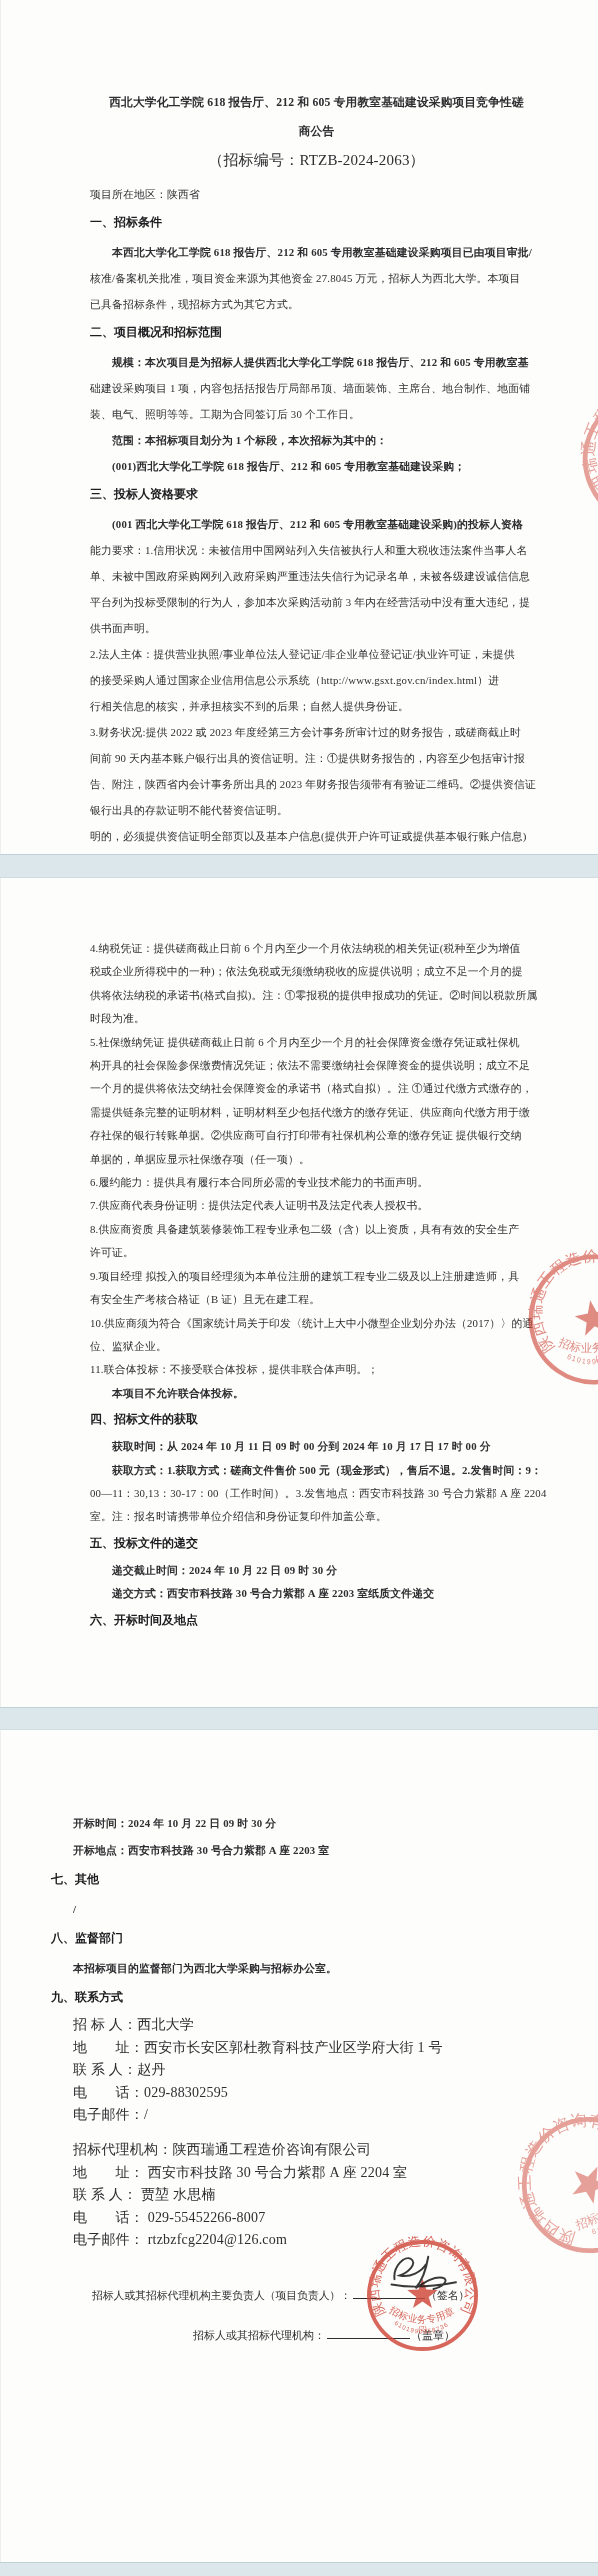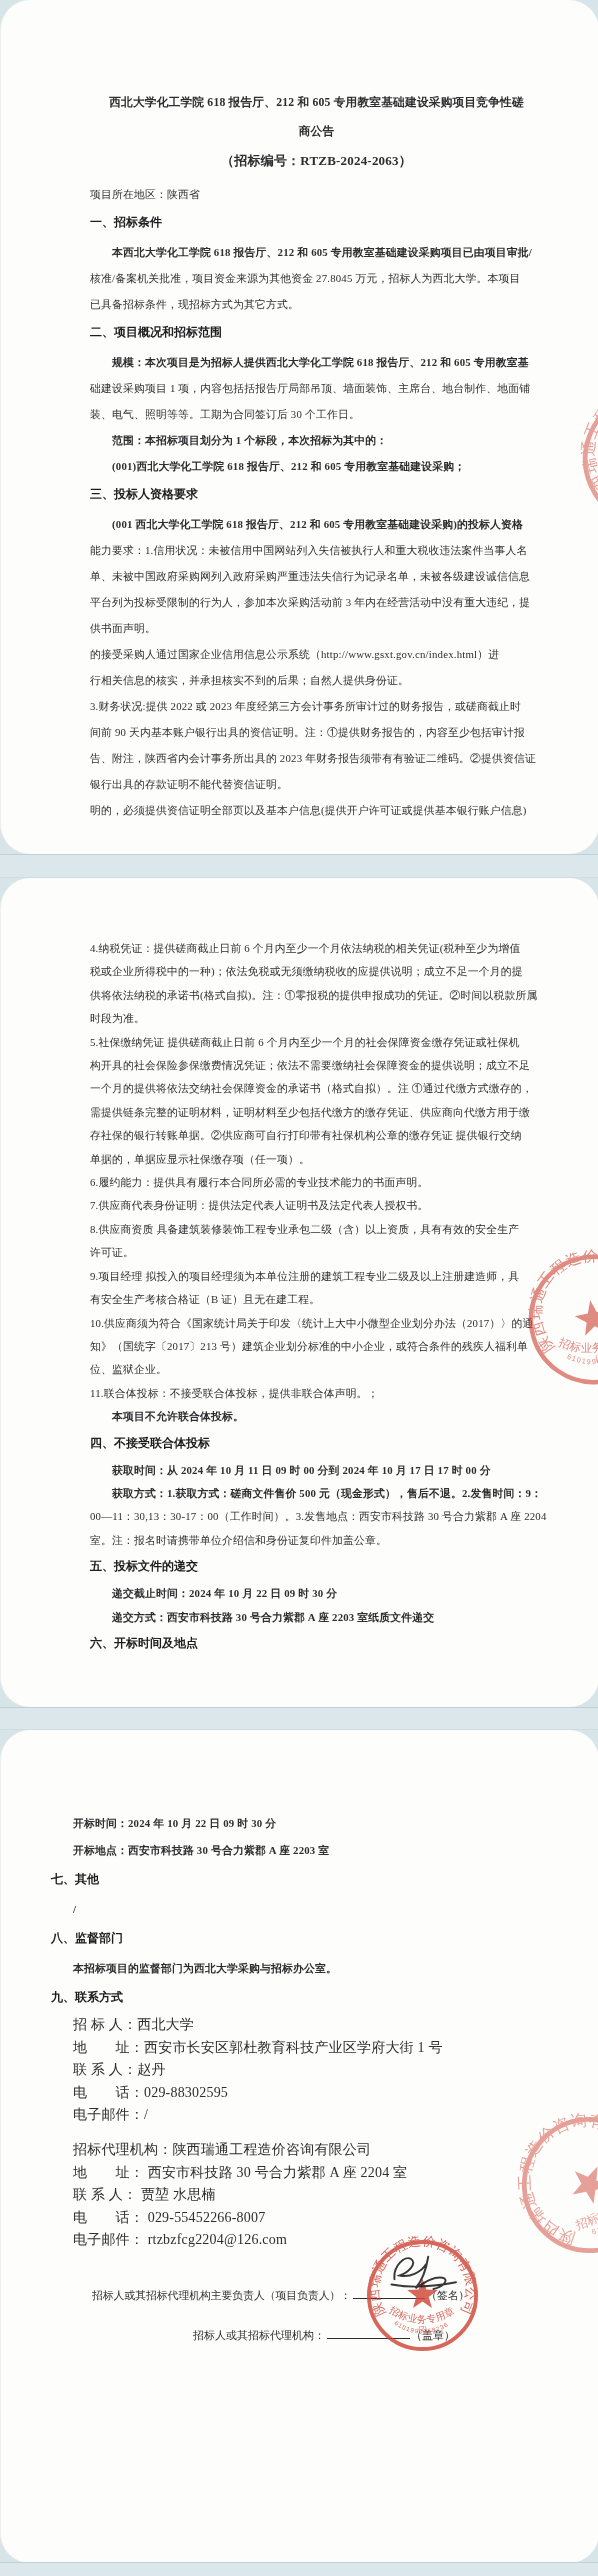--- a/index.html
+++ b/index.html
@@ -1,33 +1,33 @@
 <!DOCTYPE html>
 <html style="font-size:12px"><head>
 <meta charset="utf-8">
 <style>
   html,body{margin:0;padding:0;background:#dbe7ea;}
   #viewport{position:relative;width:599px;height:2576px;background:#d7e4e8;overflow:hidden;}
   .page{position:absolute;left:0;width:599px;background:#fdfdfb;box-sizing:border-box;
         overflow:hidden;font-family:"Liberation Serif","DejaVu Serif",serif;color:#2e2e31;
-        border-left:1.5px solid #eef0ee;border-radius:30px;}
+        border-left:1.5px solid #eef0ee;}
   #p1{top:0;height:854px;padding:88px 56px 0 89px;}
   #p2{top:878px;height:829px;padding:59px 56px 0 89px;}
   #p3{top:1730px;height:833px;padding:80px 56px 0 50px;}
   .sep{position:absolute;left:0;width:599px;background:#dbe7ea;
        border-top:0.8px solid #bfd1d6;border-bottom:0.8px solid #cddde1;box-sizing:border-box;}
   #sep1{top:854px;height:24px;}
   #sep2{top:1707px;height:22.6px;}
   #sep3{top:2562px;height:13.6px;border-bottom:none;}
   p{margin:0;}
   .ln{font-size:10.8px;line-height:26px;white-space:nowrap;letter-spacing:0.2px;}
   #p2 .ln{line-height:23.4px;}
   #p3 .ln{line-height:27px;}
   .t1{text-align:center;font-weight:bold;font-size:11.7px;line-height:29px;}
-  .t3{text-align:center;font-size:13px;line-height:29px;font-weight:bold;}
+  .t3{text-align:center;font-size:15px;line-height:29px;font-weight:normal;}
   .ind{text-indent:22px;font-weight:bold;}
   .hd{font-family:Liberation Mono, monospace;font-weight:700;
       font-size:12px;line-height:32px;color:#1d1d20;white-space:nowrap;}
   #p2 .hd{line-height:30px;}
   .contact{font-size:14px;line-height:22.6px;text-indent:22px;white-space:nowrap;letter-spacing:0.2px;}
   .gap-a{height:6px;}
   .gap-b{height:12px;}
   .gap-c{height:30px;}
   .gap-d{height:13.6px;}
   .sig-row{font-size:10.8px;line-height:26px;padding-left:41px;white-space:nowrap;position:relative;z-index:3;}
@@ -84,20 +84,21 @@
     <p class="ln">础建设采购项目 1 项，内容包括括报告厅局部吊顶、墙面装饰、主席台、地台制作、地面铺</p>
     <p class="ln">装、电气、照明等等。工期为合同签订后 30 个工作日。</p>
     <p class="ln ind">范围：本招标项目划分为 1 个标段，本次招标为其中的：</p>
     <p class="ln ind">(001)西北大学化工学院 618 报告厅、212 和 605 专用教室基础建设采购；</p>
     <p class="hd">三、投标人资格要求</p>
     <p class="ln ind">(001 西北大学化工学院 618 报告厅、212 和 605 专用教室基础建设采购)的投标人资格</p>
     <p class="ln">能力要求：1.信用状况：未被信用中国网站列入失信被执行人和重大税收违法案件当事人名</p>
     <p class="ln">单、未被中国政府采购网列入政府采购严重违法失信行为记录名单，未被各级建设诚信信息</p>
     <p class="ln">平台列为投标受限制的行为人，参加本次采购活动前 3 年内在经营活动中没有重大违纪，提</p>
     <p class="ln">供书面声明。</p>
+    <p class="ln">2.法人主体：提供营业执照/事业单位法人登记证/非企业单位登记证/执业许可证，未提供</p>
     <p class="ln">的接受采购人通过国家企业信用信息公示系统（http://www.gsxt.gov.cn/index.html）进</p>
     <p class="ln">行相关信息的核实，并承担核实不到的后果；自然人提供身份证。</p>
     <p class="ln">3.财务状况:提供 2022 或 2023 年度经第三方会计事务所审计过的财务报告，或磋商截止时</p>
     <p class="ln">间前 90 天内基本账户银行出具的资信证明。注：①提供财务报告的，内容至少包括审计报</p>
     <p class="ln">告、附注，陕西省内会计事务所出具的 2023 年财务报告须带有有验证二维码。②提供资信证</p>
     <p class="ln">银行出具的存款证明不能代替资信证明。</p>
     <p class="ln">明的，必须提供资信证明全部页以及基本户信息(提供开户许可证或提供基本银行账户信息)</p>
     <svg id="seal-p1" class="seal" viewBox="0 0 200 200">
         <use href="#sealg"></use>
       </svg>
@@ -116,25 +117,24 @@
     <p class="ln">需提供链条完整的证明材料，证明材料至少包括代缴方的缴存凭证、供应商向代缴方用于缴</p>
     <p class="ln">存社保的银行转账单据。②供应商可自行打印带有社保机构公章的缴存凭证 提供银行交纳</p>
     <p class="ln">单据的，单据应显示社保缴存项（任一项）。</p>
     <p class="ln">6.履约能力：提供具有履行本合同所必需的专业技术能力的书面声明。</p>
     <p class="ln">7.供应商代表身份证明：提供法定代表人证明书及法定代表人授权书。</p>
     <p class="ln">8.供应商资质 具备建筑装修装饰工程专业承包二级（含）以上资质，具有有效的安全生产</p>
     <p class="ln">许可证。</p>
     <p class="ln">9.项目经理 拟投入的项目经理须为本单位注册的建筑工程专业二级及以上注册建造师，具</p>
     <p class="ln">有安全生产考核合格证（B 证）且无在建工程。</p>
     <p class="ln">10.供应商须为符合《国家统计局关于印发〈统计上大中小微型企业划分办法（2017）〉的通</p>
-    <p class="ln">知》（国统字〔2017〕213 号）建筑企业划分标准的中小企业，或符合条件的残疾人福利单</p>
     <p class="ln">位、监狱企业。</p>
     <p class="ln">11.联合体投标：不接受联合体投标，提供非联合体声明。；</p>
     <p class="ln ind">本项目不允许联合体投标。</p>
-    <p class="hd">四、不接受联合体投标</p>
+    <p class="hd">四、招标文件的获取</p>
     <p class="ln ind">获取时间：从 2024 年 10 月 11 日 09 时 00 分到 2024 年 10 月 17 日 17 时 00 分</p>
     <p class="ln ind">获取方式：1.获取方式：磋商文件售价 500 元（现金形式），售后不退。2.发售时间：9：</p>
     <p class="ln">00—11：30,13：30-17：00（工作时间）。3.发售地点：西安市科技路 30 号合力紫郡 A 座 2204</p>
     <p class="ln">室。注：报名时请携带单位介绍信和身份证复印件加盖公章。</p>
     <p class="hd">五、投标文件的递交</p>
     <p class="ln ind">递交截止时间：2024 年 10 月 22 日 09 时 30 分</p>
     <p class="ln ind">递交方式：西安市科技路 30 号合力紫郡 A 座 2203 室纸质文件递交</p>
     <p class="hd">六、开标时间及地点</p>
     <svg id="seal-p2" class="seal" viewBox="0 0 200 200">
         <use href="#sealg"></use>

